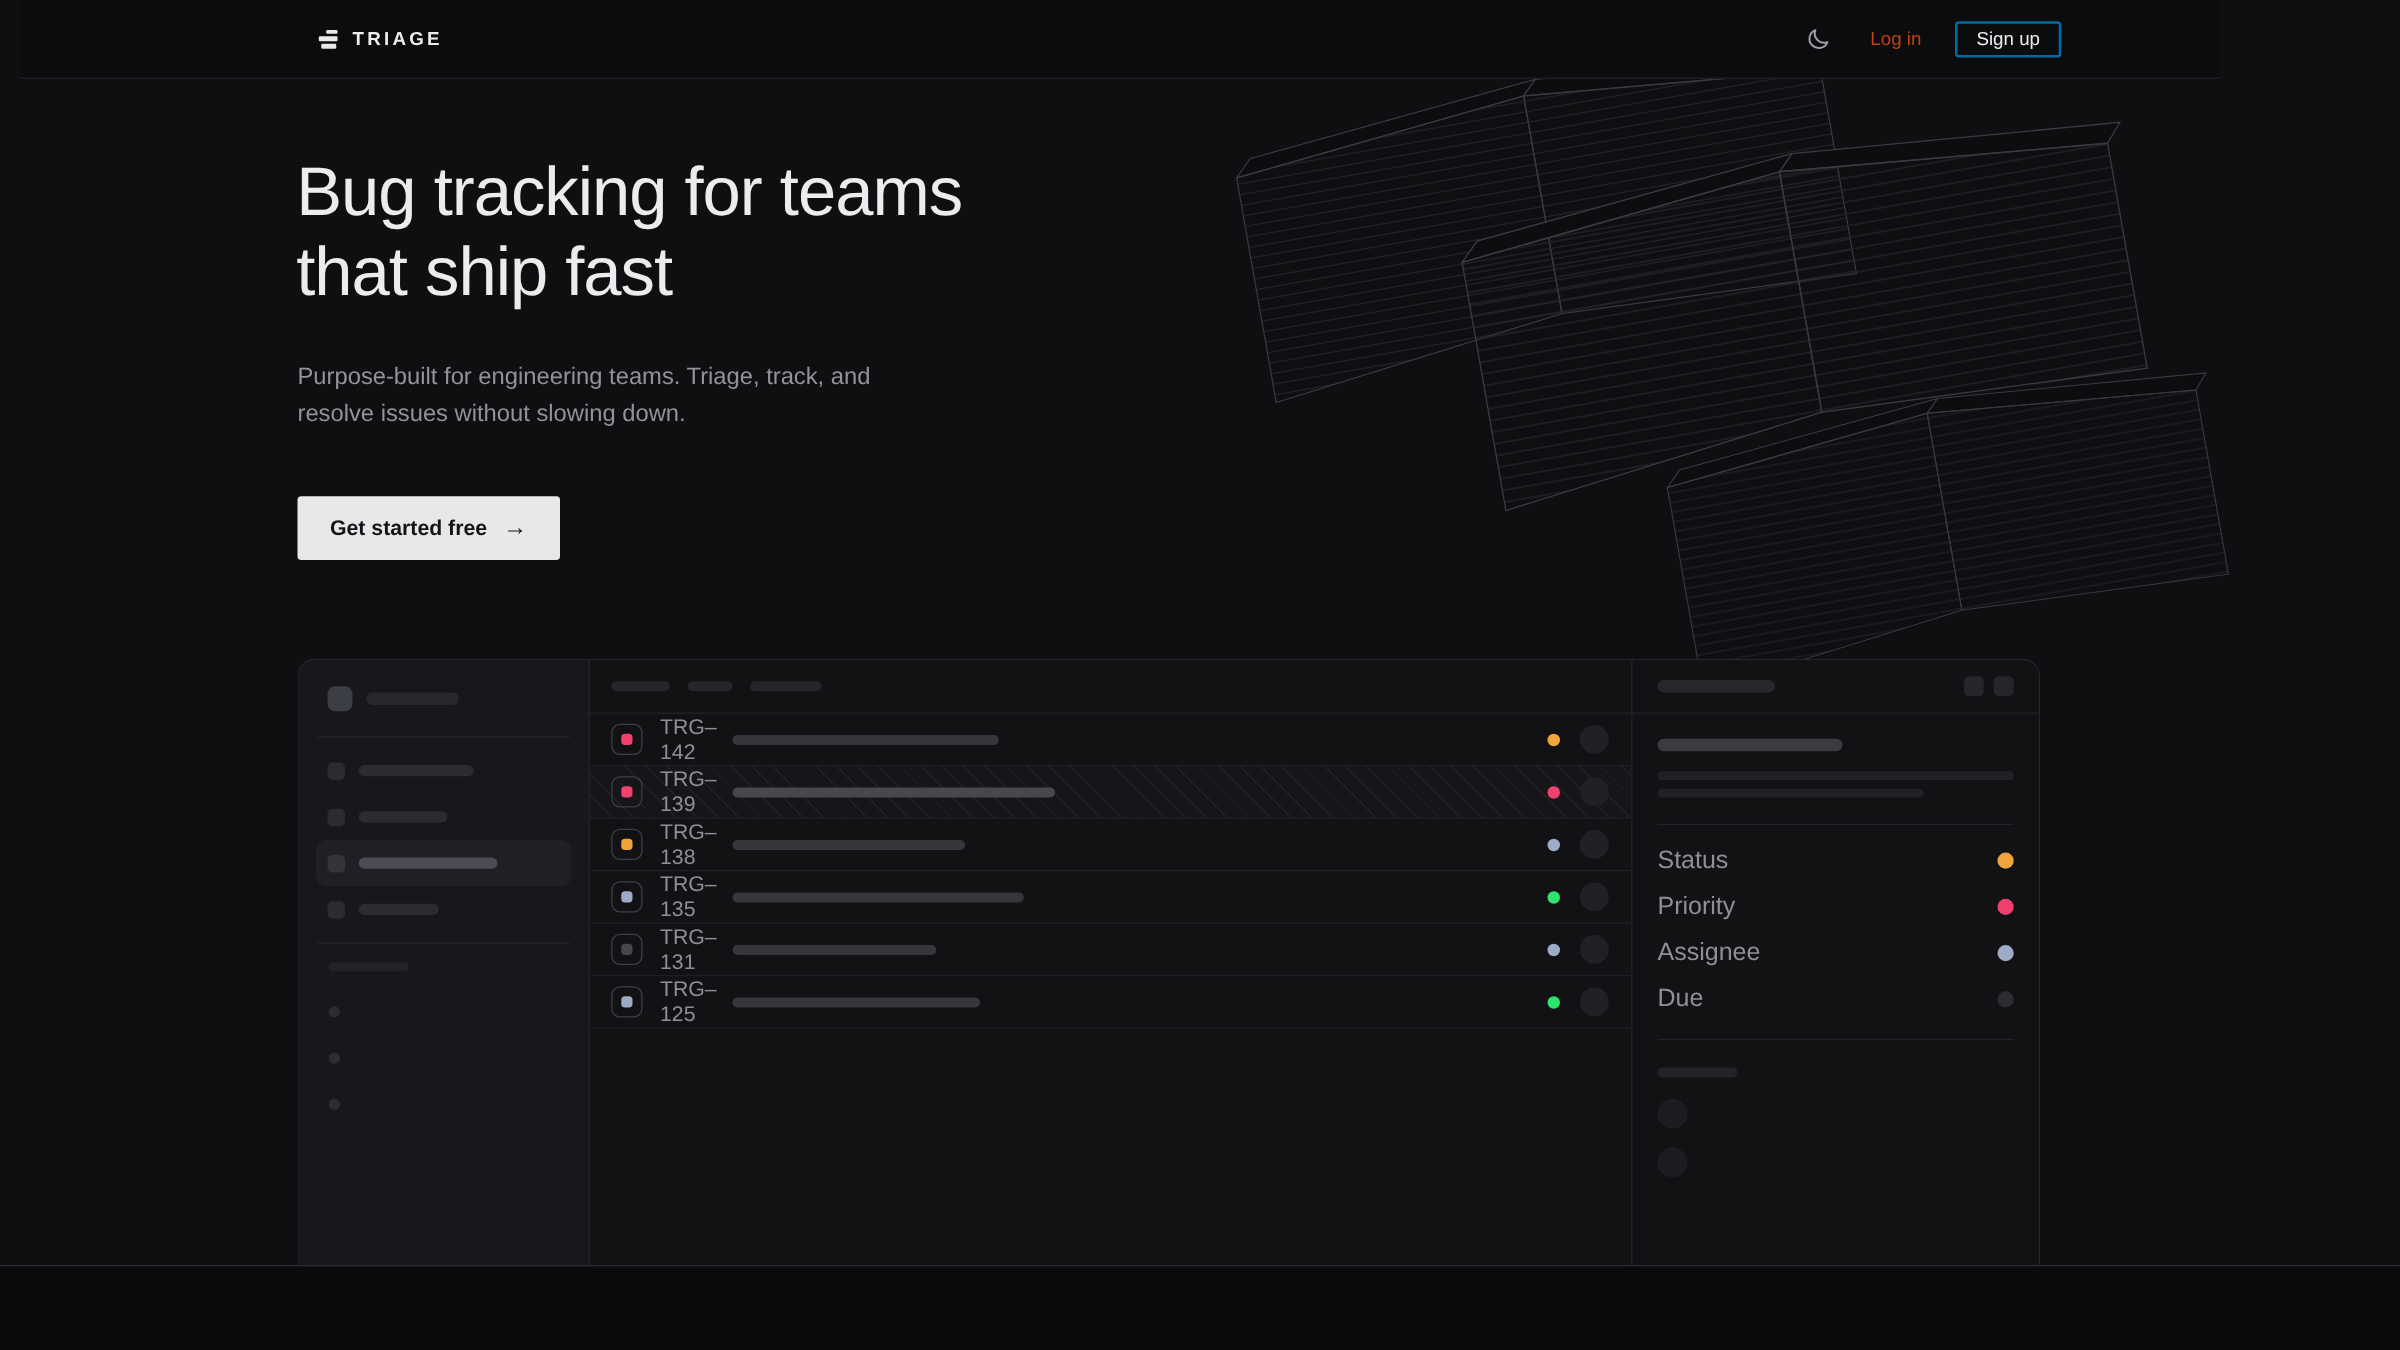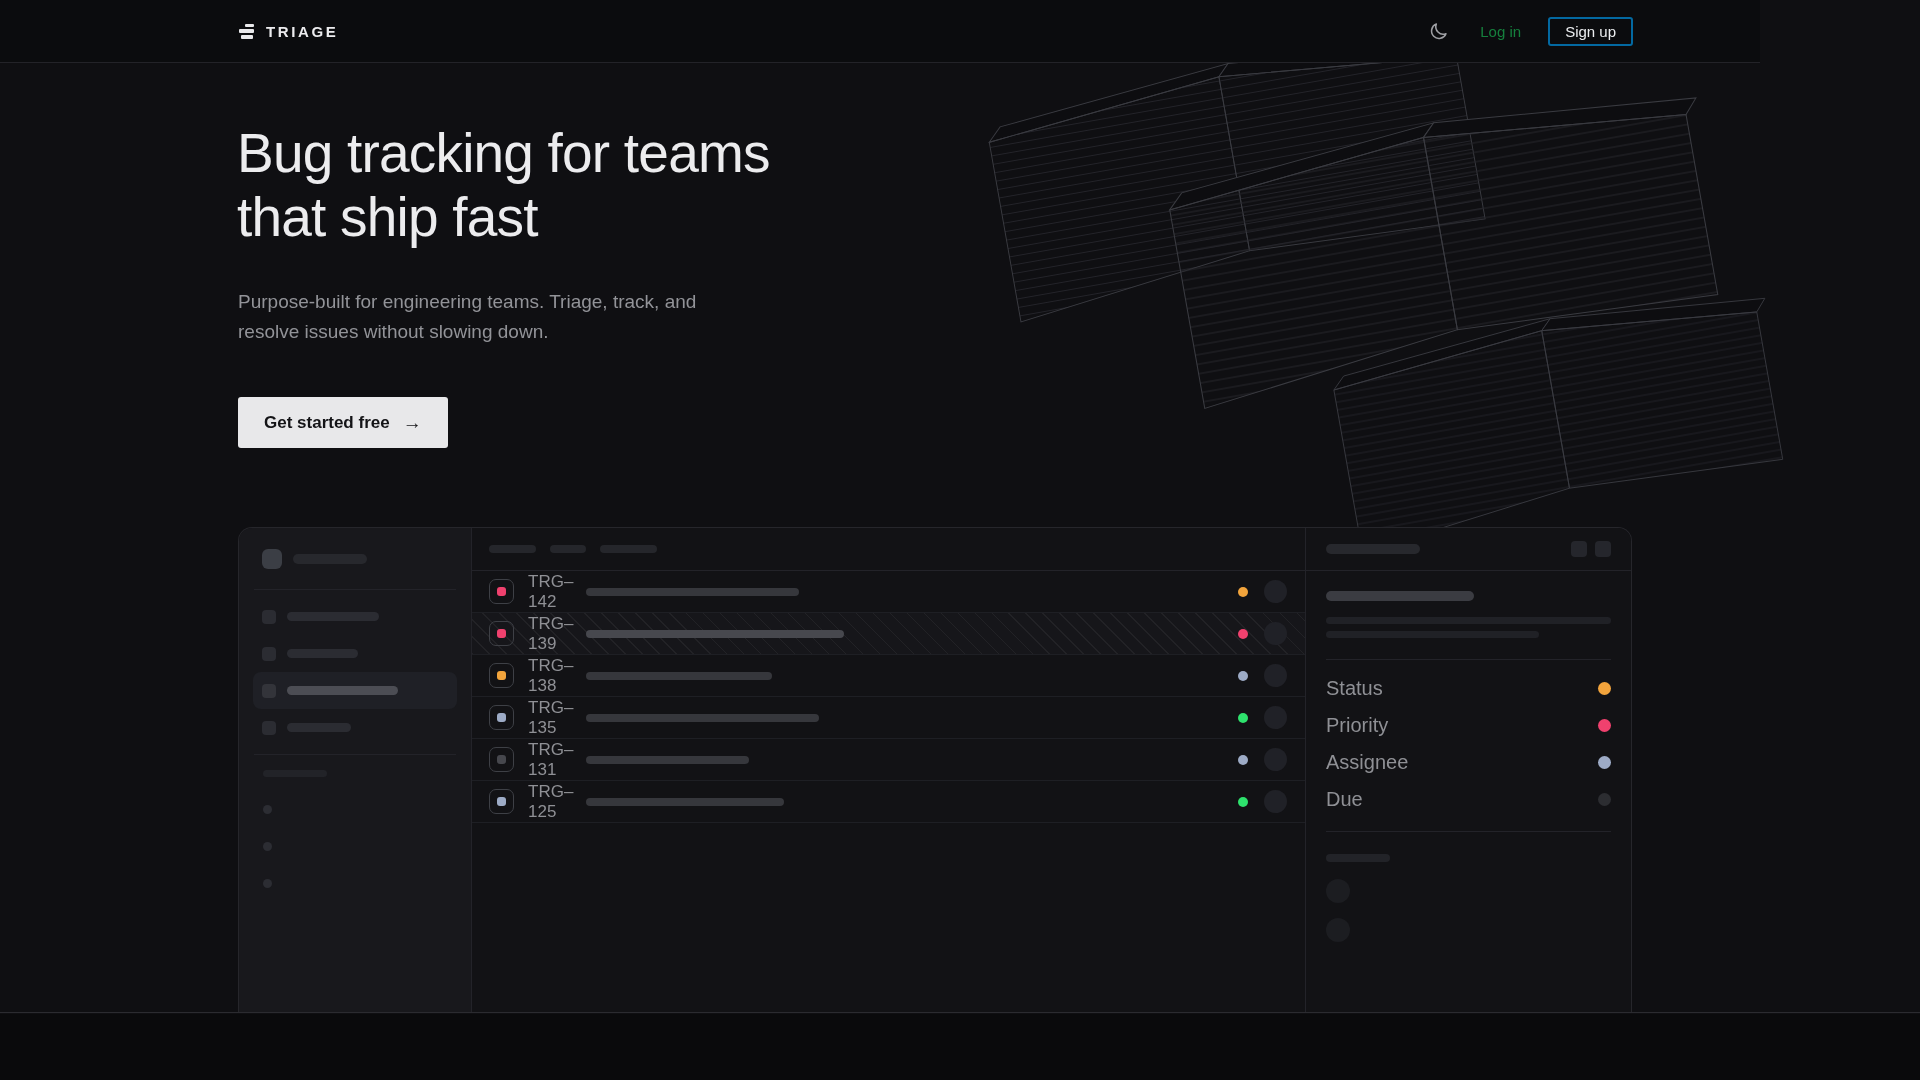--- a/index.html
+++ b/index.html
@@ -1,35 +1,35 @@
 <!DOCTYPE html>
 <html><head>
 <meta charset="utf-8">
 <style>
   * { margin:0; padding:0; box-sizing:border-box; }
   html,body { width:1920px; height:1080px; background:#0f0f12; overflow:hidden;
               font-family:"Liberation Sans", sans-serif; }
 
   
-  .nav { position:absolute; top:0; left:0; width:1760px; height:63px;
+  .nav { position:absolute; top:0; left:16px; width:1760px; height:63px;
          background:#0b0c0e; border-bottom:1px solid #232328; z-index:30; }
   .nav-inner { position:absolute; left:238px; width:1395px; height:100%;
                display:flex; align-items:center; }
   .brand { display:flex; align-items:center; gap:12px; }
   .logo-mark { width:16px; height:15px; display:flex; flex-direction:column;
                justify-content:space-between; align-items:flex-end; }
   .logo-mark span { height:3.2px; background:#e9e9eb; border-radius:1px; display:block; }
   .logo-b1 { width:9px; }
   .logo-b2 { width:15px; }
   .logo-b3 { width:12px; margin-right:1px; }
   .brand-name { color:#ececee; font-size:15px; font-weight:bold; letter-spacing:2.6px; }
   .nav-right { margin-left:auto; display:flex; align-items:center; gap:27px; }
   .theme-toggle { width:30px; height:30px; display:flex; align-items:center;
                   justify-content:center; background:none; border:none; cursor:pointer; }
-  .login-link { color:#15803d; font-size:15px; text-decoration:none; cursor:pointer;
+  .login-link { color:#c2410c; font-size:15px; text-decoration:none; cursor:pointer;
                 background:none; border:none; font-family:inherit; }
   .signup-btn { height:29px; padding:0 15px; background:transparent; color:#eceef0;
                 font-size:15px; font-family:inherit; border:2px solid #0369a1;
                 border-radius:3px; cursor:pointer; display:flex; align-items:center; }
 
   
   .hero { position:absolute; top:63px; left:0; width:1920px; height:950px;
           background:#0f0f12; border-bottom:1px solid #2b2b30; overflow:hidden; }
   .deco-svg { position:absolute; top:0; left:0; pointer-events:none; }
   .headline { position:absolute; left:237px; top:58px; color:#ececee;

